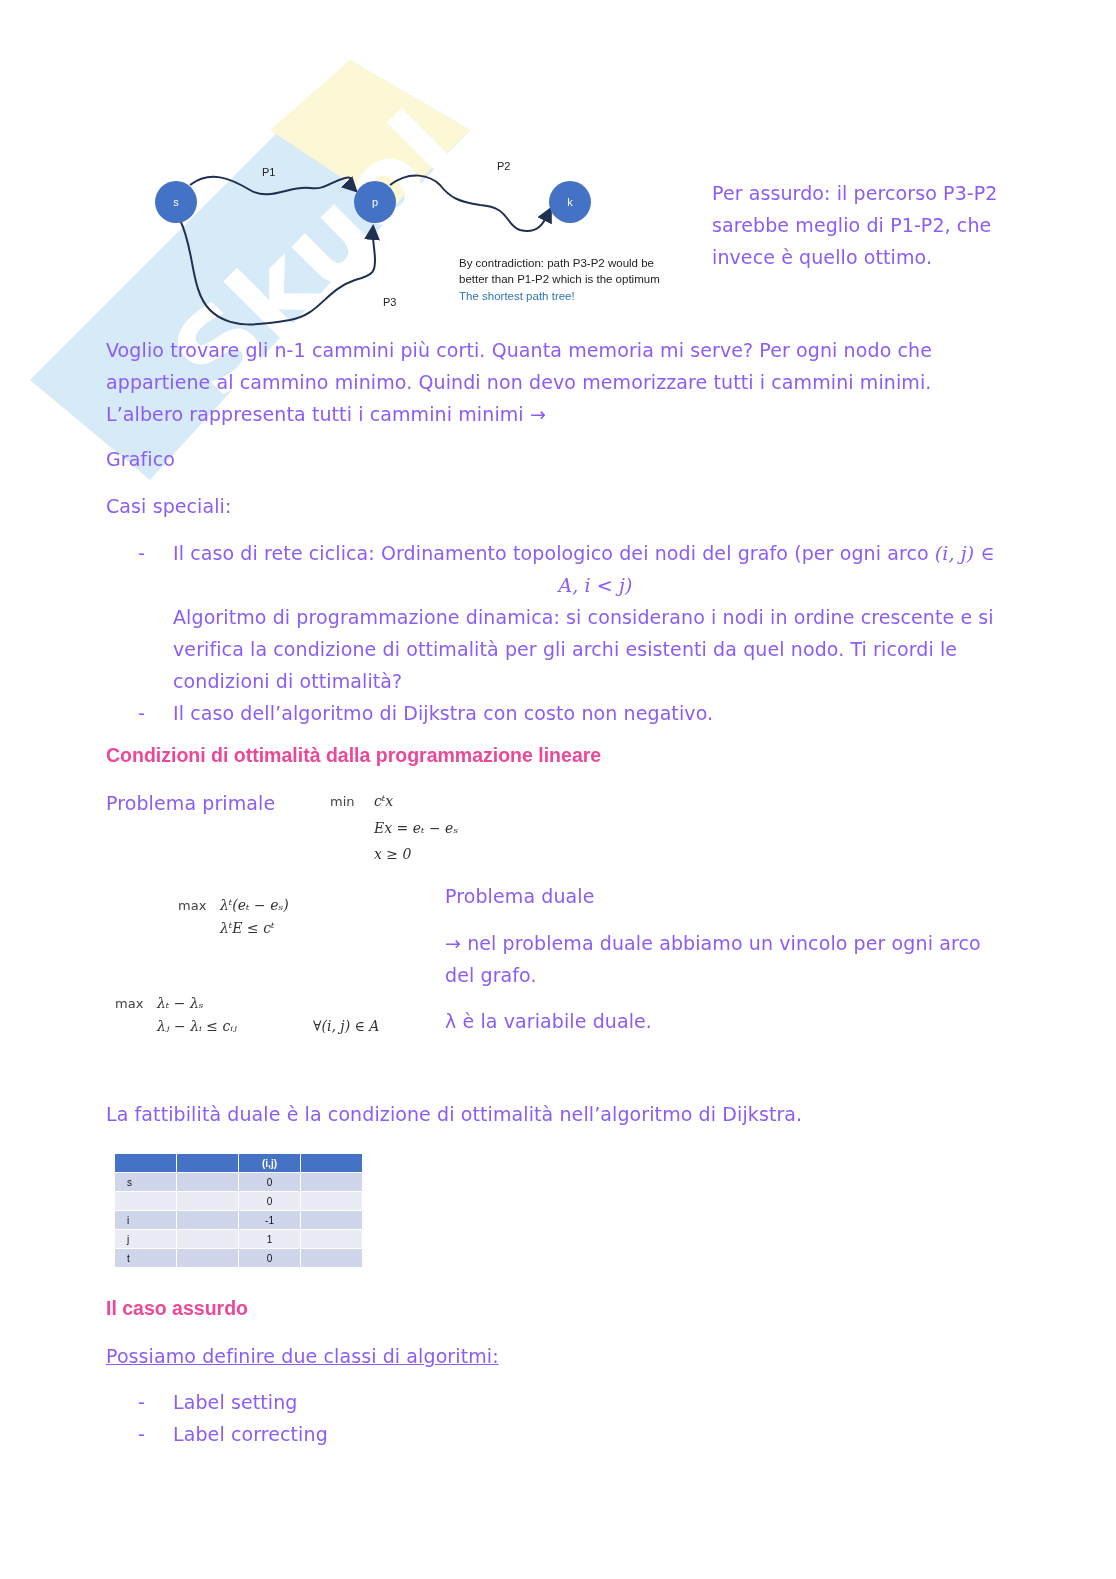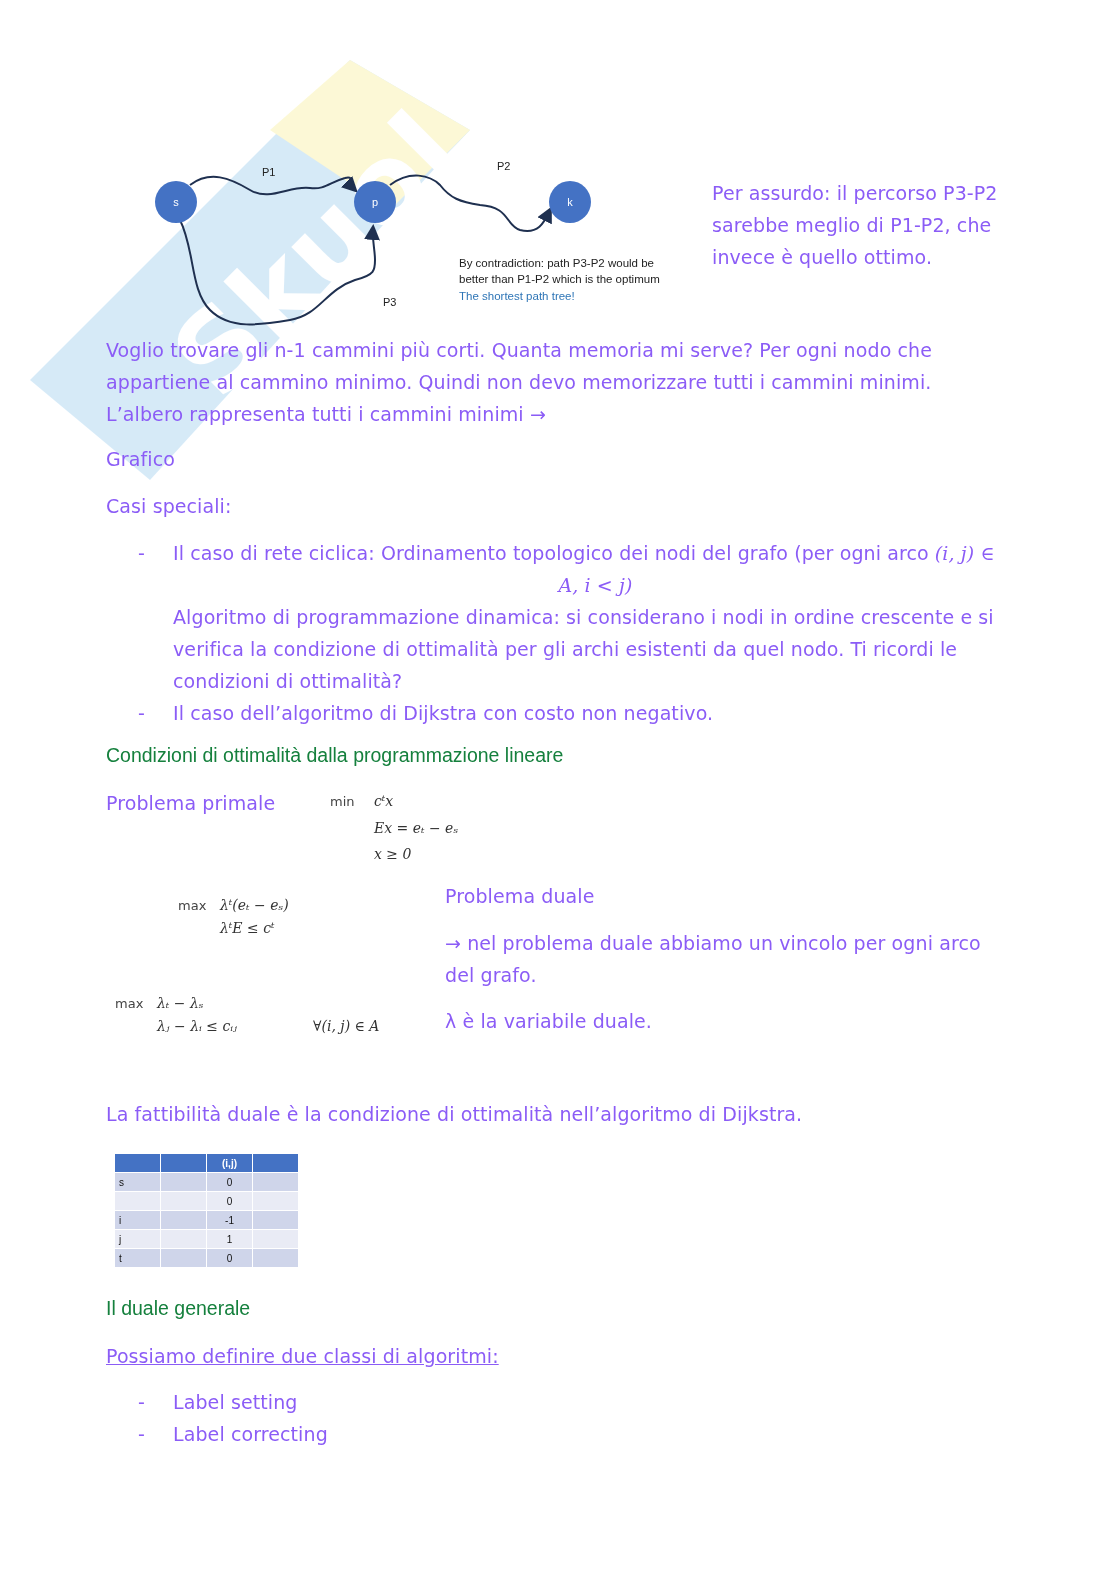--- a/index.html
+++ b/index.html
@@ -1,28 +1,28 @@
 <!DOCTYPE html>
 <html><head>
 <meta charset="utf-8">
 <style>
   html, body { margin:0; padding:0; background:#ffffff; }
   body { width:1116px; height:1579px; position:relative; overflow:hidden;
          font-family:"DejaVu Sans", sans-serif; color:#111; }
   .abs { position:absolute; }
   .p { font-size:19px; line-height:32px; color:#8b5cf6; letter-spacing:0.1px; }
-  .heading { font-family:"Liberation Sans", sans-serif; font-weight:normal; font-size:19.5px; color:#15803d; }
+  .heading { font-family:"Liberation Sans", sans-serif; font-weight:bold; font-size:19.5px; color:#ec4899; }
   .watermark { position:absolute; left:20px; top:40px; width:480px; height:460px; pointer-events:none; opacity:0.22; }
   .bullet-dash { position:absolute; left:0; }
   .math { font-family:"DejaVu Serif", serif; font-style:italic;text-align:center; }
   .lp { font-family:"DejaVu Sans", sans-serif; font-size:14px; color:#333; line-height:26px; }
   .lp .kw { font-style:normal; font-size:13px; color:#444; display:inline-block; }
   .lp .ex { font-family:"DejaVu Serif", serif; font-style:italic; }
   table.tbl { border-collapse:collapse; font-family:"Liberation Sans", sans-serif; font-size:10px; }
-  table.tbl td { width:37px; height:18px; padding:0 4px; border:1px solid #ffffff; }
+  table.tbl td { width:37px; height:18px; padding:0 12px; border:1px solid #ffffff; }
   table.tbl tr.hdr td { background:#4472c4; color:#fff; font-weight:bold; text-align:center; }
   table.tbl tr.odd td { background:#cfd5ea; }
   table.tbl tr.even td { background:#e9ebf5; }
   table.tbl td.c { text-align:center; }
 </style>
 </head>
 <body>
 
 <svg class="watermark" viewBox="0 0 480 460">
   <polygon points="10,340 330,20 450,90 130,440" fill="#4aa3df"></polygon>
@@ -157,21 +157,21 @@
   </tr>
   <tr class="odd">
     <td>t</td>
         <td></td>
         <td class="c">0</td>
         <td></td>
   </tr>
 </tbody>
   </table>
 
-<div class="abs heading" style="left:106px;top:1297px;">Il duale generale</div>
+<div class="abs heading" style="left:106px;top:1297px;">Il caso assurdo</div>
 <div class="abs p" style="left:106px;top:1340px;text-decoration:underline;">Possiamo definire due classi di algoritmi:</div>
 
 <div class="abs p" style="left:138px;top:1386px;">
   <div style="position:relative;padding-left:35px;">
     <span class="bullet-dash">-</span>
     <span>Label setting</span>
   </div>
   <div style="position:relative;padding-left:35px;">
     <span class="bullet-dash">-</span>
     <span>Label correcting</span>

